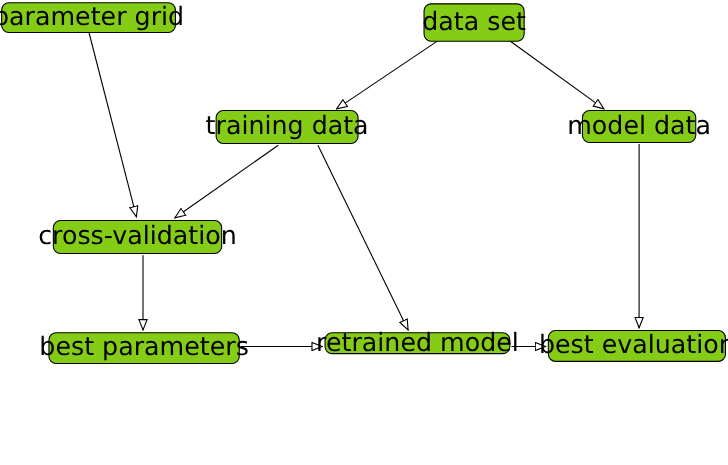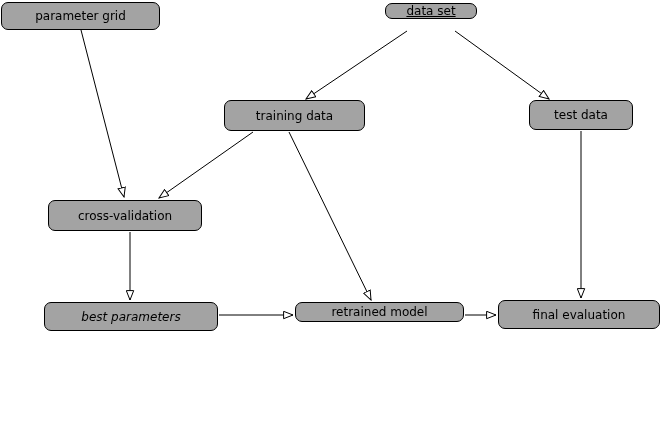--- a/index.html
+++ b/index.html
@@ -19,39 +19,39 @@
     position: absolute;
     left: 0;
     top: 0;
     width: 662px;
     height: 423px;
     pointer-events: none;
   }
   .node {
     position: absolute;
     box-sizing: border-box;
-    background: #a3a3a3;
+    background: #84cc16;
     border: 1.2px solid #000000;
     border-radius: 7px;
     display: flex;
     align-items: center;
     justify-content: center;
-    font-size: 12px;
+    font-size: 23px;
     line-height: 1;
     color: #000000;
     white-space: nowrap;
     padding: 0 4px;
   }
   
   #n-parameter-grid  { left: 1px;   top: 2px;   width: 159px; height: 28px; }
-  #n-data-set        { left: 385px; top: 3px;   width: 92px;  height: 16px; text-decoration: underline; }
-  #n-training-data   { left: 224px; top: 100px; width: 141px; height: 31px; }
+  #n-data-set        { left: 385px; top: 3px;   width: 92px;  height: 35px; }
+  #n-training-data   { left: 196px; top: 100px; width: 130px; height: 31px; }
   #n-test-data       { left: 529px; top: 100px; width: 104px; height: 30px; }
   #n-cross-validation{ left: 48px;  top: 200px; width: 154px; height: 31px; }
-  #n-best-parameters { left: 44px;  top: 302px; width: 174px; height: 29px; font-style: italic; }
+  #n-best-parameters { left: 44px;  top: 302px; width: 174px; height: 29px; }
   #n-retrained-model { left: 295px; top: 302px; width: 169px; height: 20px; }
   #n-final-evaluation{ left: 498px; top: 300px; width: 162px; height: 29px; }
 </style>
 </head>
 <body>
 
 <div id="canvas">
 
   <svg id="edges-layer" viewBox="0 0 662 423" xmlns="http://www.w3.org/2000/svg">
     <defs>
@@ -71,23 +71,23 @@
       <line x1="581" y1="131" x2="581" y2="298" marker-end="url(#hollow-arrow)"></line>
     </g>
   </svg>
 
   <div class="node" id="n-parameter-grid">parameter grid</div>
 
   <div class="node" id="n-data-set">data set</div>
 
   <div class="node" id="n-training-data">training data</div>
 
-  <div class="node" id="n-test-data">test data</div>
+  <div class="node" id="n-test-data">model data</div>
 
   <div class="node" id="n-cross-validation">cross-validation</div>
 
   <div class="node" id="n-best-parameters">best parameters</div>
 
   <div class="node" id="n-retrained-model">retrained model</div>
 
-  <div class="node" id="n-final-evaluation">final evaluation</div>
+  <div class="node" id="n-final-evaluation">best evaluation</div>
 
 </div>
 
 </body></html>

